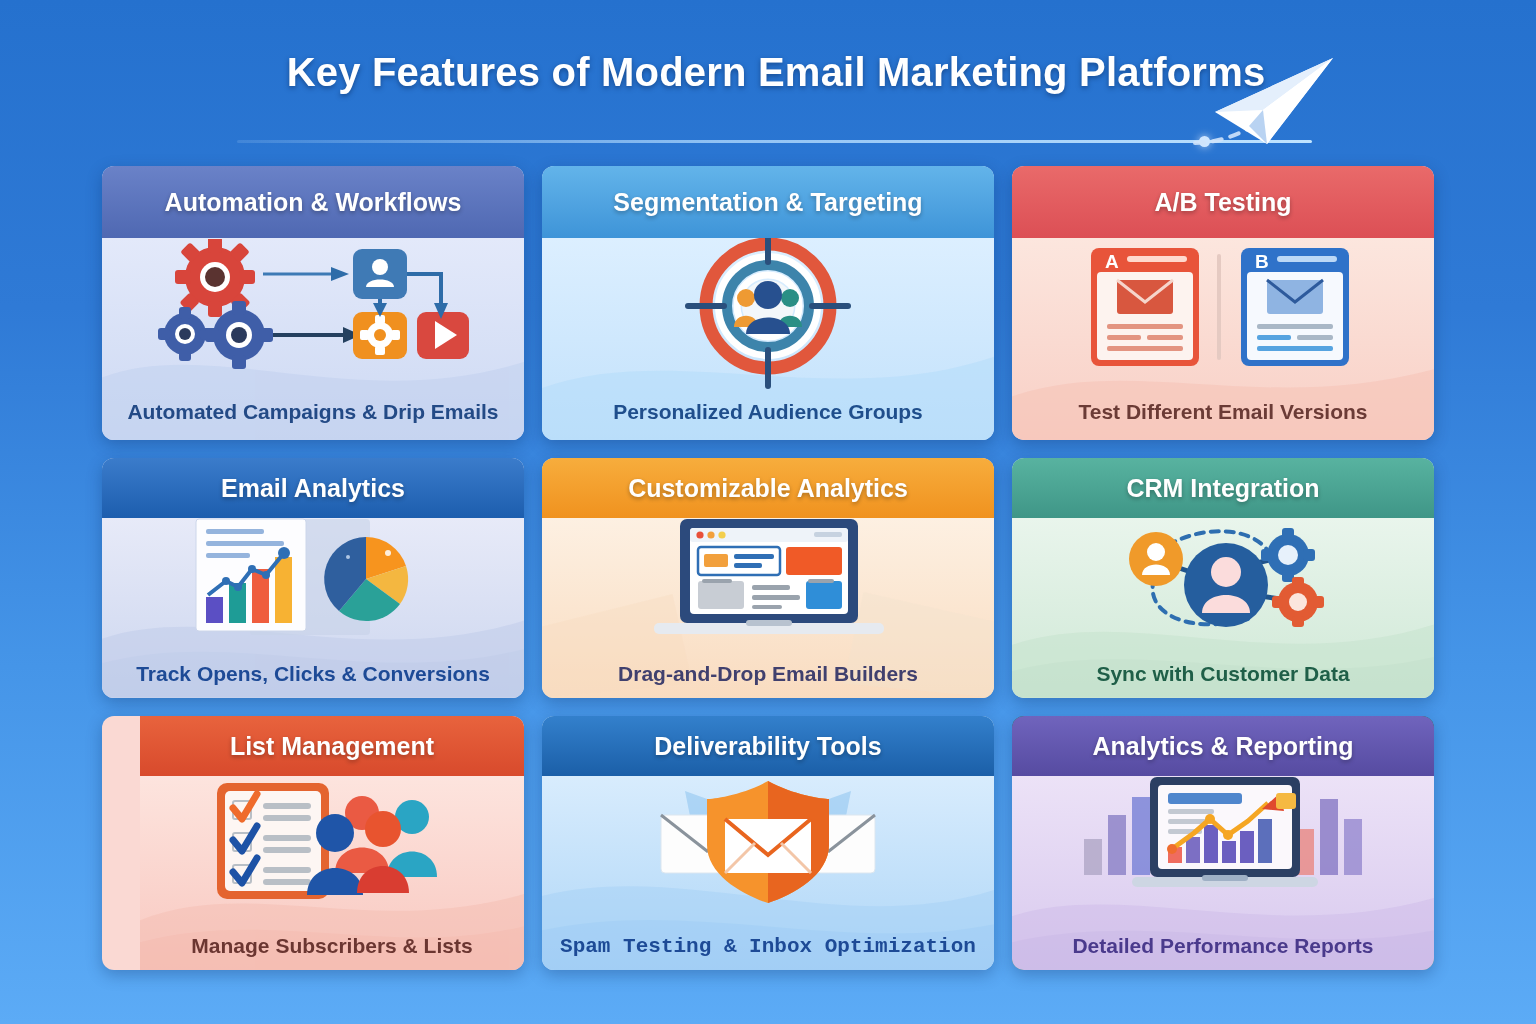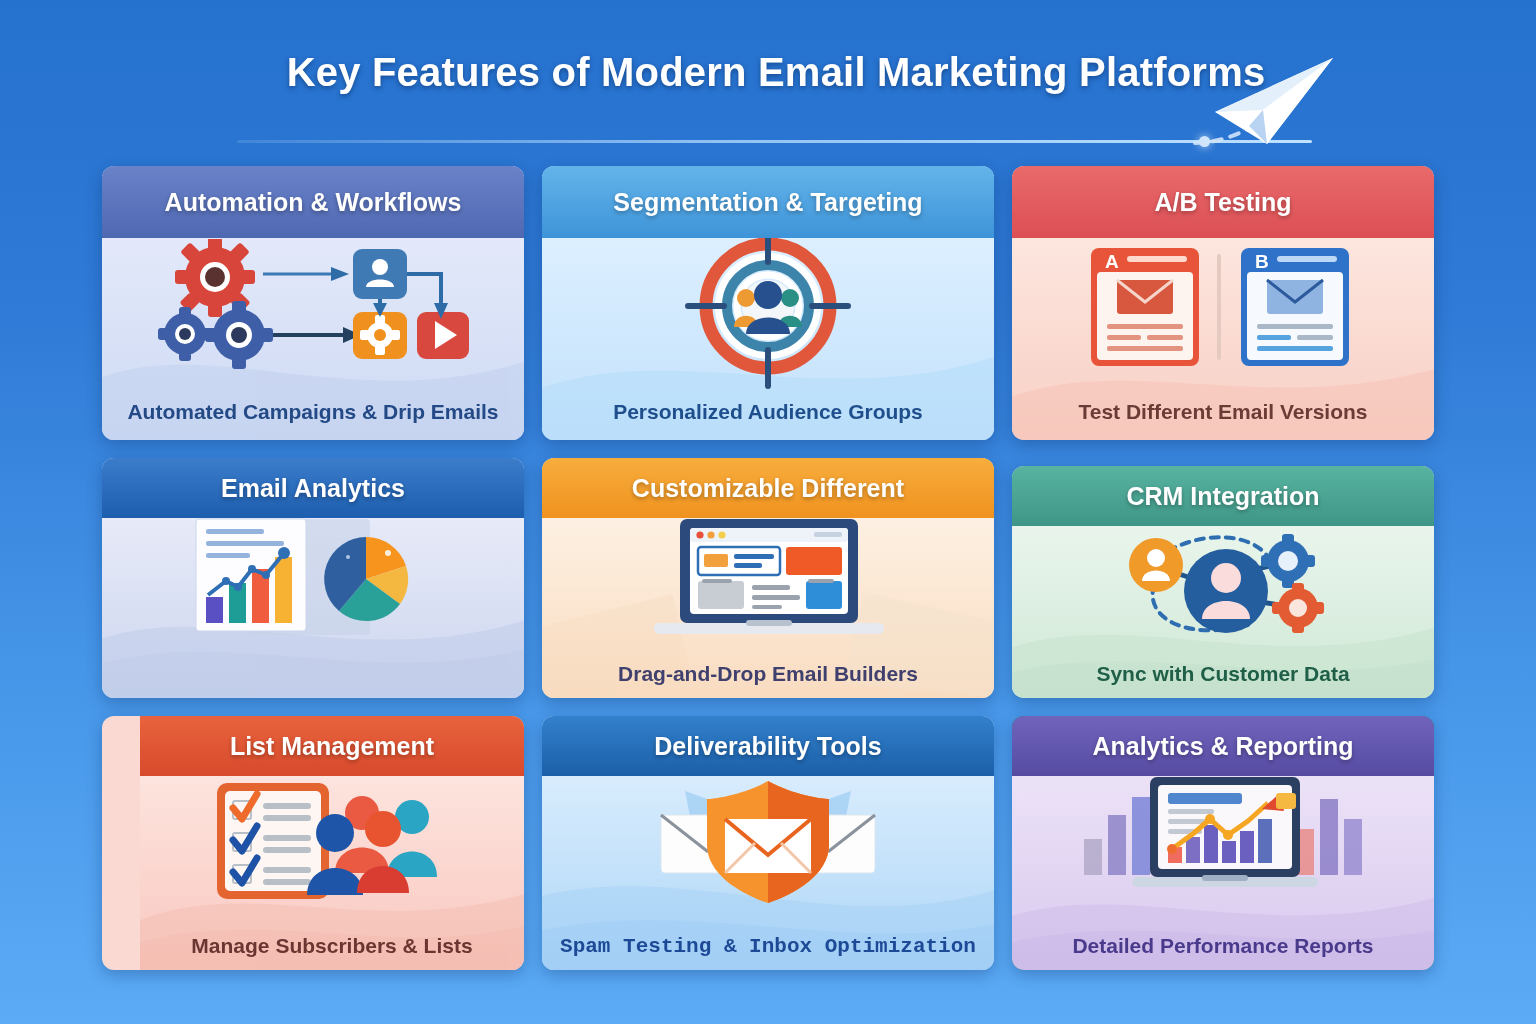--- a/index.html
+++ b/index.html
@@ -273,26 +273,27 @@
             <g transform="translate(178,62)">
               <path d="M0 0 L0 -42 A42 42 0 0 1 40 -13 Z" fill="#f7941e"></path>
               <path d="M0 0 L40 -13 A42 42 0 0 1 34 25 Z" fill="#f4b740"></path>
               <path d="M0 0 L34 25 A42 42 0 0 1 -27 32 Z" fill="#2aa198"></path>
               <path d="M0 0 L-27 32 A42 42 0 0 1 0 -42 Z" fill="#2f5f9e"></path>
               <circle cx="22" cy="-26" r="3" fill="#fff" opacity=".85"></circle>
               <circle cx="-18" cy="-22" r="2" fill="#cfe0f5" opacity=".8"></circle>
             </g>
           </svg>
         </div>
+        <div class="caption" style="color:#1d4a96;">Track Opens, Clicks &amp; Conversions</div>
       </div>
     </div>
 
     <div class="card r2" style="background:#fbe8d2;">
       <div class="card-head" style="background:linear-gradient(180deg,#f7ad3d,#f0921f);">
-        <span>Customizable Different</span>
+        <span>Customizable Analytics</span>
       </div>
       <div class="card-body" style="background:linear-gradient(180deg,#fdf0e2,#f9dcc0);">
         <svg class="wave" viewBox="0 0 450 110" preserveAspectRatio="none">
           <path d="M0,40 L130,8 L150,96 L0,110 Z" fill="#f7dcc0" opacity=".65"></path>
           <path d="M450,35 L320,6 L300,96 L450,110 Z" fill="#f2e2cf" opacity=".7"></path>
         </svg>
         <div class="art">
           <svg width="245" height="125" viewBox="0 0 245 125">
             <rect x="34" y="2" width="178" height="104" rx="7" fill="#2c4a7c"></rect>
             <rect x="44" y="11" width="158" height="86" rx="4" fill="#ffffff"></rect>
@@ -316,21 +317,21 @@
             <rect x="160" y="64" width="36" height="28" rx="3" fill="#2f8ed8"></rect>
             <rect x="162" y="62" width="26" height="4" rx="2" fill="#9aa3ad"></rect>
             <rect x="8" y="106" width="230" height="11" rx="5" fill="#e6eaf0"></rect>
             <rect x="100" y="103" width="46" height="6" rx="3" fill="#b8c2cf"></rect>
           </svg>
         </div>
         <div class="caption" style="color:#40406e;">Drag-and-Drop Email Builders</div>
       </div>
     </div>
 
-    <div class="card r2" style="background:#dff0e4;margin-top:8px;">
+    <div class="card r2" style="background:#dff0e4;">
       <div class="card-head" style="background:linear-gradient(180deg,#58b3a0,#3f9687);">
         <span>CRM Integration</span>
       </div>
       <div class="card-body" style="background:linear-gradient(180deg,#e9f5ec,#cfe8d6);">
         <svg class="wave" viewBox="0 0 420 110" preserveAspectRatio="none">
           <path d="M0,58 C120,18 260,88 420,38 L420,110 L0,110 Z" fill="#c7e3ce"></path>
           <path d="M0,84 C130,50 270,104 420,70 L420,110 L0,110 Z" fill="#bbdcc4" opacity=".85"></path>
         </svg>
         <div class="art">
           <svg width="230" height="125" viewBox="0 0 230 125">

